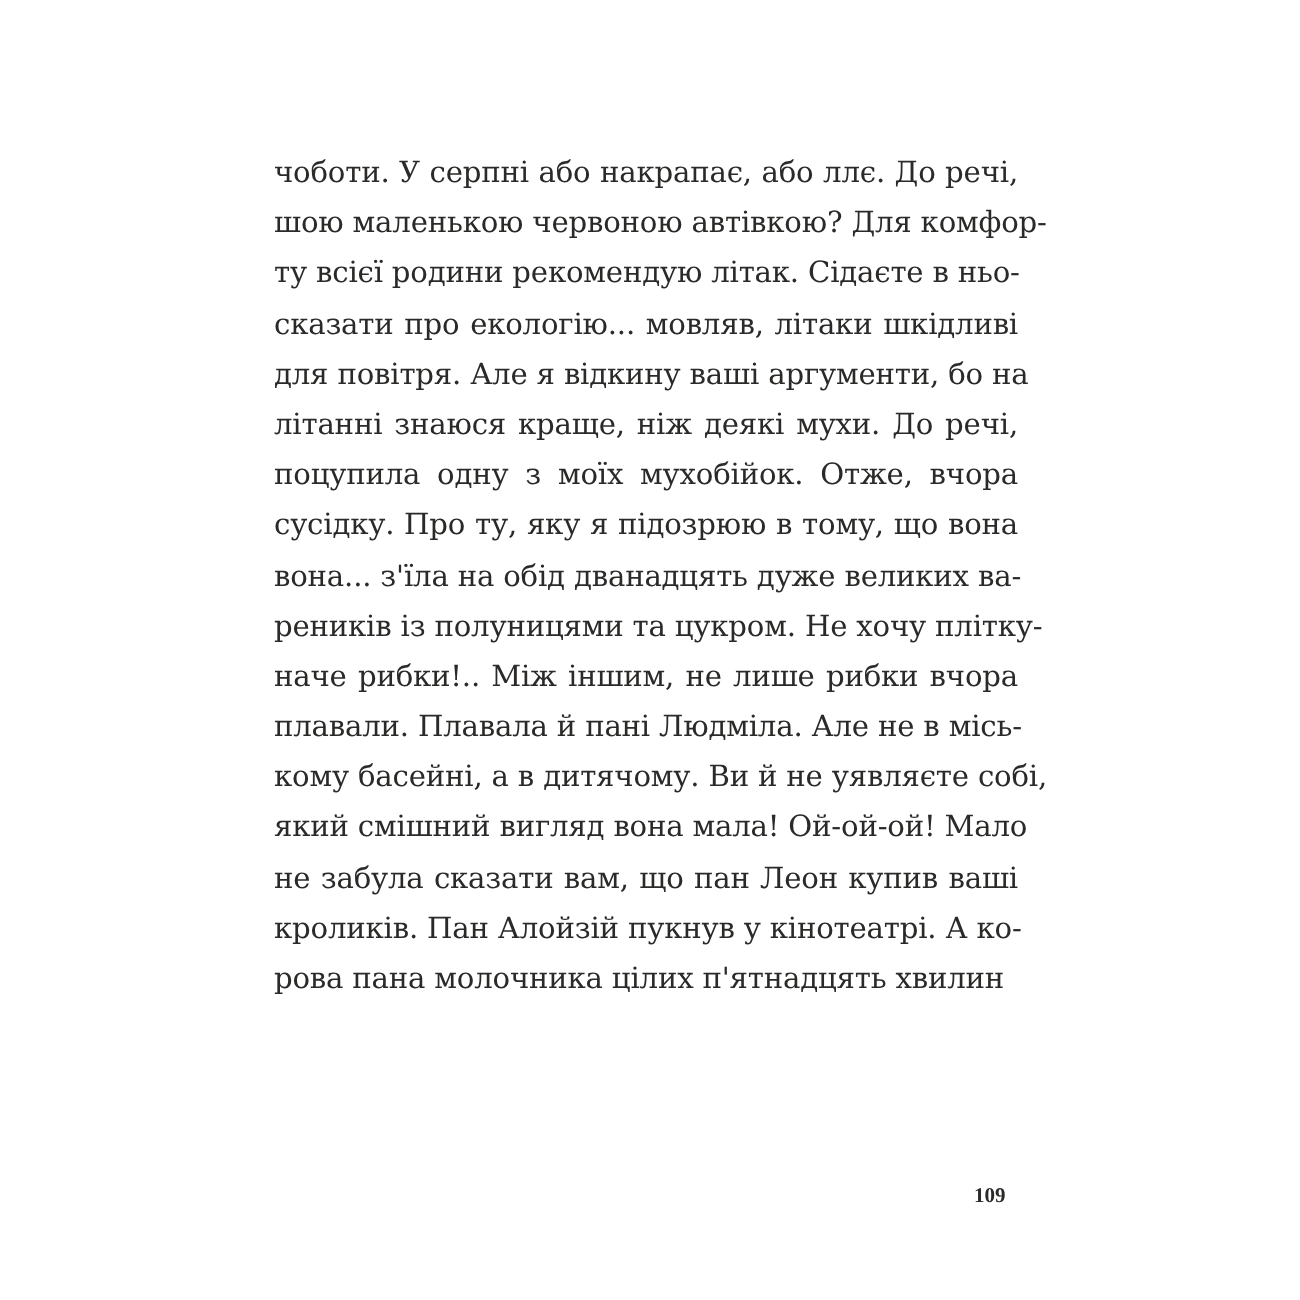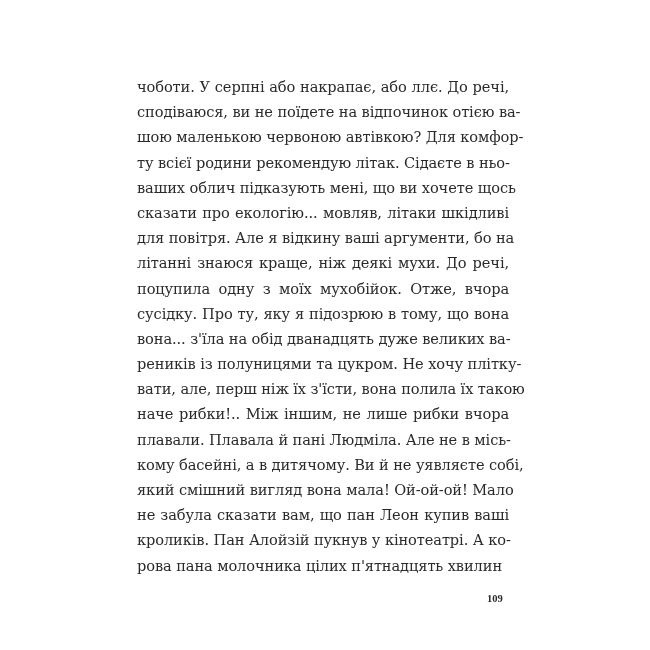--- a/index.html
+++ b/index.html
@@ -50,32 +50,29 @@
     color: #2b2a28;
     font-weight: bold;
   }
 </style>
 </head>
 <body>
 
 <div class="page">
   <div class="text-block">
     <span class="line">чоботи. У серпні або накрапає, або ллє. До речі,</span>
-    <span class="line">сподіваюся, ви не поїдете на відпочинок отією ва-</span>
     <span class="line">шою маленькою червоною автівкою? Для комфор-</span>
     <span class="line">ту всієї родини рекомендую літак. Сідаєте в ньо-</span>
-    <span class="line">ваших облич підказують мені, що ви хочете щось</span>
     <span class="line">сказати про екологію... мовляв, літаки шкідливі</span>
     <span class="line">для повітря. Але я відкину ваші аргументи, бо на</span>
     <span class="line">літанні знаюся краще, ніж деякі мухи. До речі,</span>
     <span class="line">поцупила одну з моїх мухобійок. Отже, вчора</span>
     <span class="line">сусідку. Про ту, яку я підозрюю в тому, що вона</span>
     <span class="line">вона... з'їла на обід дванадцять дуже великих ва-</span>
     <span class="line">реників із полуницями та цукром. Не хочу плітку-</span>
-    <span class="line">вати, але, перш ніж їх з'їсти, вона полила їх такою</span>
     <span class="line">наче рибки!.. Між іншим, не лише рибки вчора</span>
     <span class="line">плавали. Плавала й пані Людміла. Але не в місь-</span>
     <span class="line">кому басейні, а в дитячому. Ви й не уявляєте собі,</span>
     <span class="line">який смішний вигляд вона мала! Ой-ой-ой! Мало</span>
     <span class="line">не забула сказати вам, що пан Леон купив ваші</span>
     <span class="line">кроликів. Пан Алойзій пукнув у кінотеатрі. А ко-</span>
     <span class="line last">рова пана молочника цілих п'ятнадцять хвилин</span>
   </div>
   <div class="page-number">109</div>
 </div>

